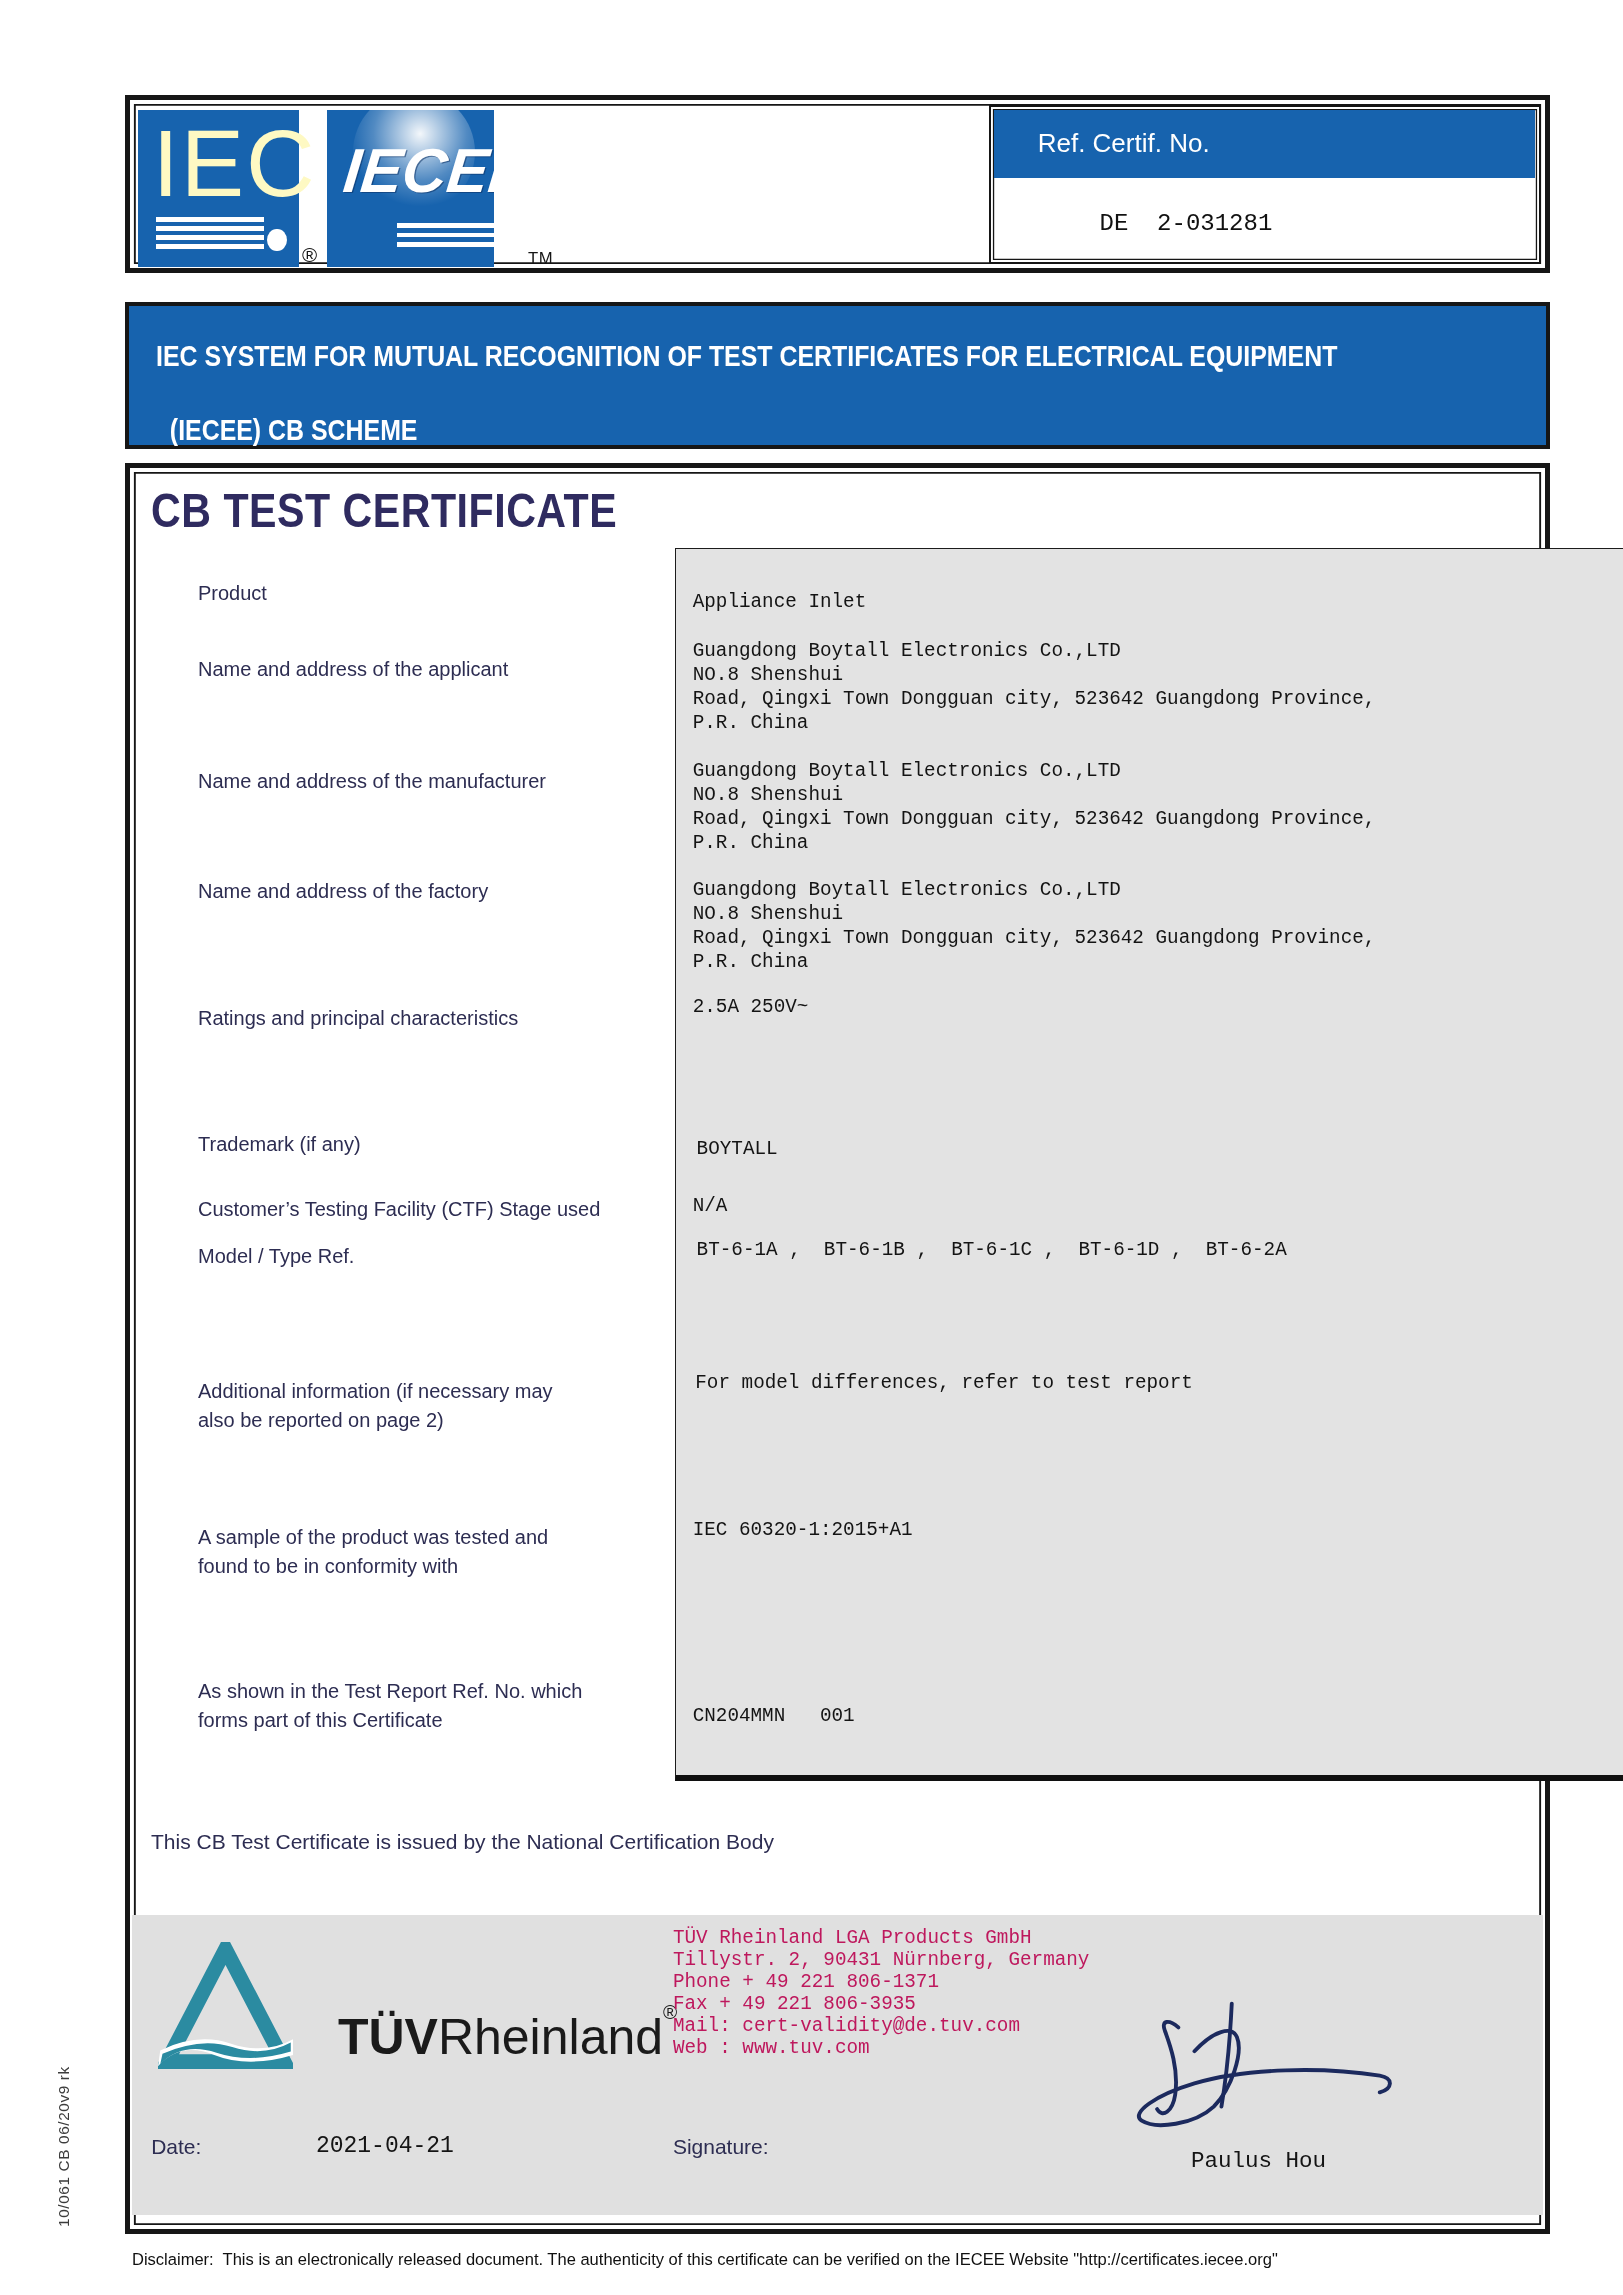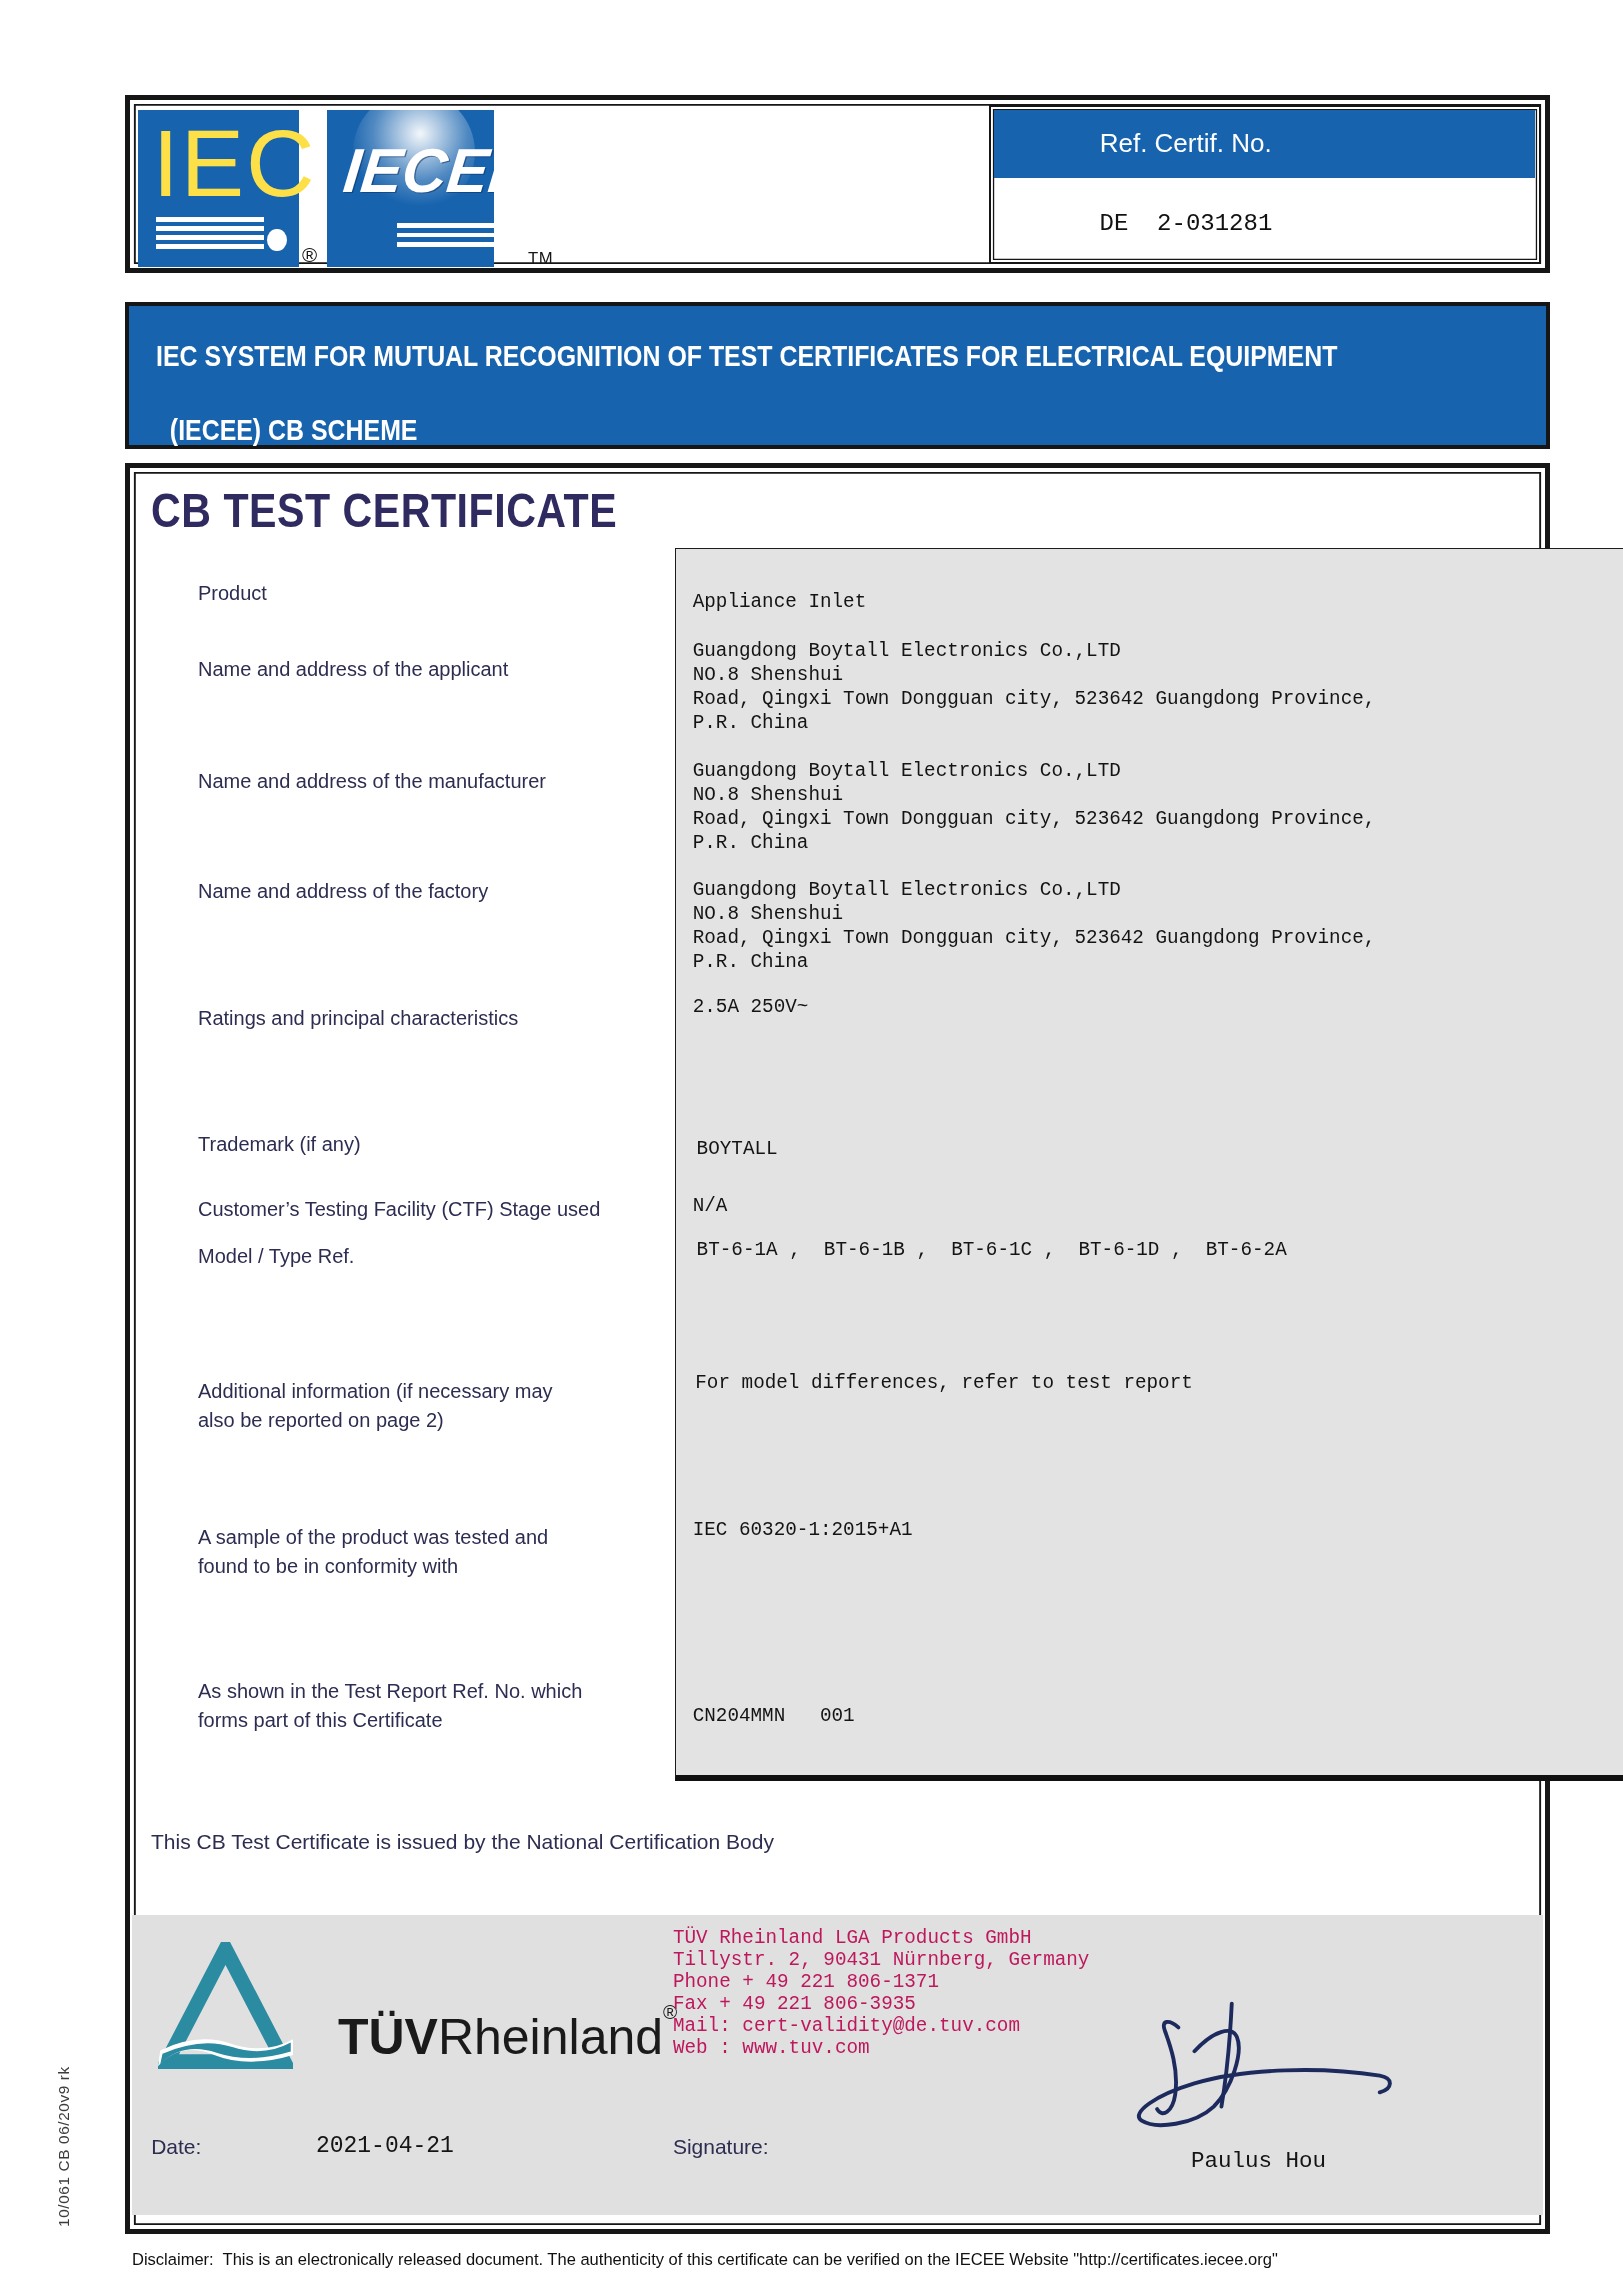--- a/index.html
+++ b/index.html
@@ -6,38 +6,38 @@
   html,body{margin:0;padding:0;background:#fff;}
   body{width:1623px;height:2295px;position:relative;font-family:"Liberation Sans",sans-serif;color:#111;overflow:hidden;}
   .abs{position:absolute;}
   
   .dbox{box-sizing:border-box;border:5.8px solid #161616;
         box-shadow:inset 0 0 0 3.9px #ffffff, inset 0 0 0 5.8px #161616;background:#fff;}
   
   .header-box{left:125px;top:95px;width:1425px;height:178px;}
   .logo-block{position:absolute;background:#1763ae;top:10.3px;height:157px;}
   .iec-block{left:8.4px;width:161px;}
-  .iec-text{position:absolute;left:14px;top:-1.3px;color:#fde047;font-size:95px;font-weight:400;letter-spacing:1.9px;}
+  .iec-text{position:absolute;left:14px;top:-1.3px;color:#fef9c3;font-size:95px;font-weight:400;letter-spacing:1.9px;}
   .iec-bars{position:absolute;left:18px;bottom:14px;width:108px;}
   .iec-bars div{height:4.5px;background:#fff;margin-bottom:4.5px;}
   .iec-dot{position:absolute;left:129px;bottom:16.7px;width:19.3px;height:22px;background:#fff;border-radius:50%;}
   .iecee-block{left:197px;width:167px;overflow:hidden;}
   .iecee-sphere{position:absolute;left:26px;top:-19.3px;width:122px;height:122px;border-radius:50%;
       background:radial-gradient(circle at 55% 35%, rgba(255,255,255,.95), rgba(255,255,255,.25) 45%, rgba(255,255,255,0) 70%);}
   .iecee-text{position:absolute;left:16.7px;top:24.5px;color:#fff;font-size:62px;font-weight:700;font-style:italic;
       transform:skewX(-6deg);text-shadow:1.3px 1.3px 0 rgba(12,50,100,.55);}
   .iecee-bars{position:absolute;left:70px;bottom:15.4px;width:97px;}
   .iecee-bars div{height:4.5px;background:#fff;margin-bottom:5.1px;}
   .reg-mark{position:absolute;left:172px;top:143px;font-size:20.6px;color:#161616;}
   .tm-mark{position:absolute;left:367px;top:149px;font-size:16.7px;color:#161616;letter-spacing:0.6px;margin-left:31px;}
   
   .ref-box{position:absolute;top:4.5px;right:4.5px;width:552px;bottom:4.5px;box-sizing:border-box;
       border:2.6px solid #161616;box-shadow:inset 0 0 0 1.9px #fff, inset 0 0 0 3.2px #161616;background:#fff;}
   .ref-head{position:absolute;left:3.2px;right:3.2px;top:3.2px;height:68px;background:#1763ae;color:#fff;
-      font-size:26px;display:flex;align-items:center;padding-left:106px;box-sizing:border-box;}
+      font-size:26px;display:flex;align-items:center;padding-left:44px;box-sizing:border-box;}
   .ref-value{position:absolute;left:109px;top:103px;font-family:"Liberation Mono",monospace;font-size:24px;white-space:pre;color:#111;}
   
   .banner{left:125px;top:302px;width:1425px;height:147px;background:#1763ae;box-sizing:border-box;border:4.5px solid #161616;}
   .banner-text{position:absolute;left:27px;top:31px;color:#fff;font-weight:700;font-size:30px;line-height:37px;
       transform:scaleX(0.83);transform-origin:0 0;white-space:pre;}
   
   .main-box{left:125px;top:463px;width:1425px;height:1771px;}
   .title{position:absolute;left:21px;top:14px;color:#2f2b60;font-size:49px;font-weight:700;
       transform:scaleX(0.84);transform-origin:0 0;white-space:nowrap;letter-spacing:0.6px;}
   .label{position:absolute;left:21px;max-width:579px;color:#2d2d52;font-size:20px;line-height:29px;white-space:pre-line;margin-left:47px;}

